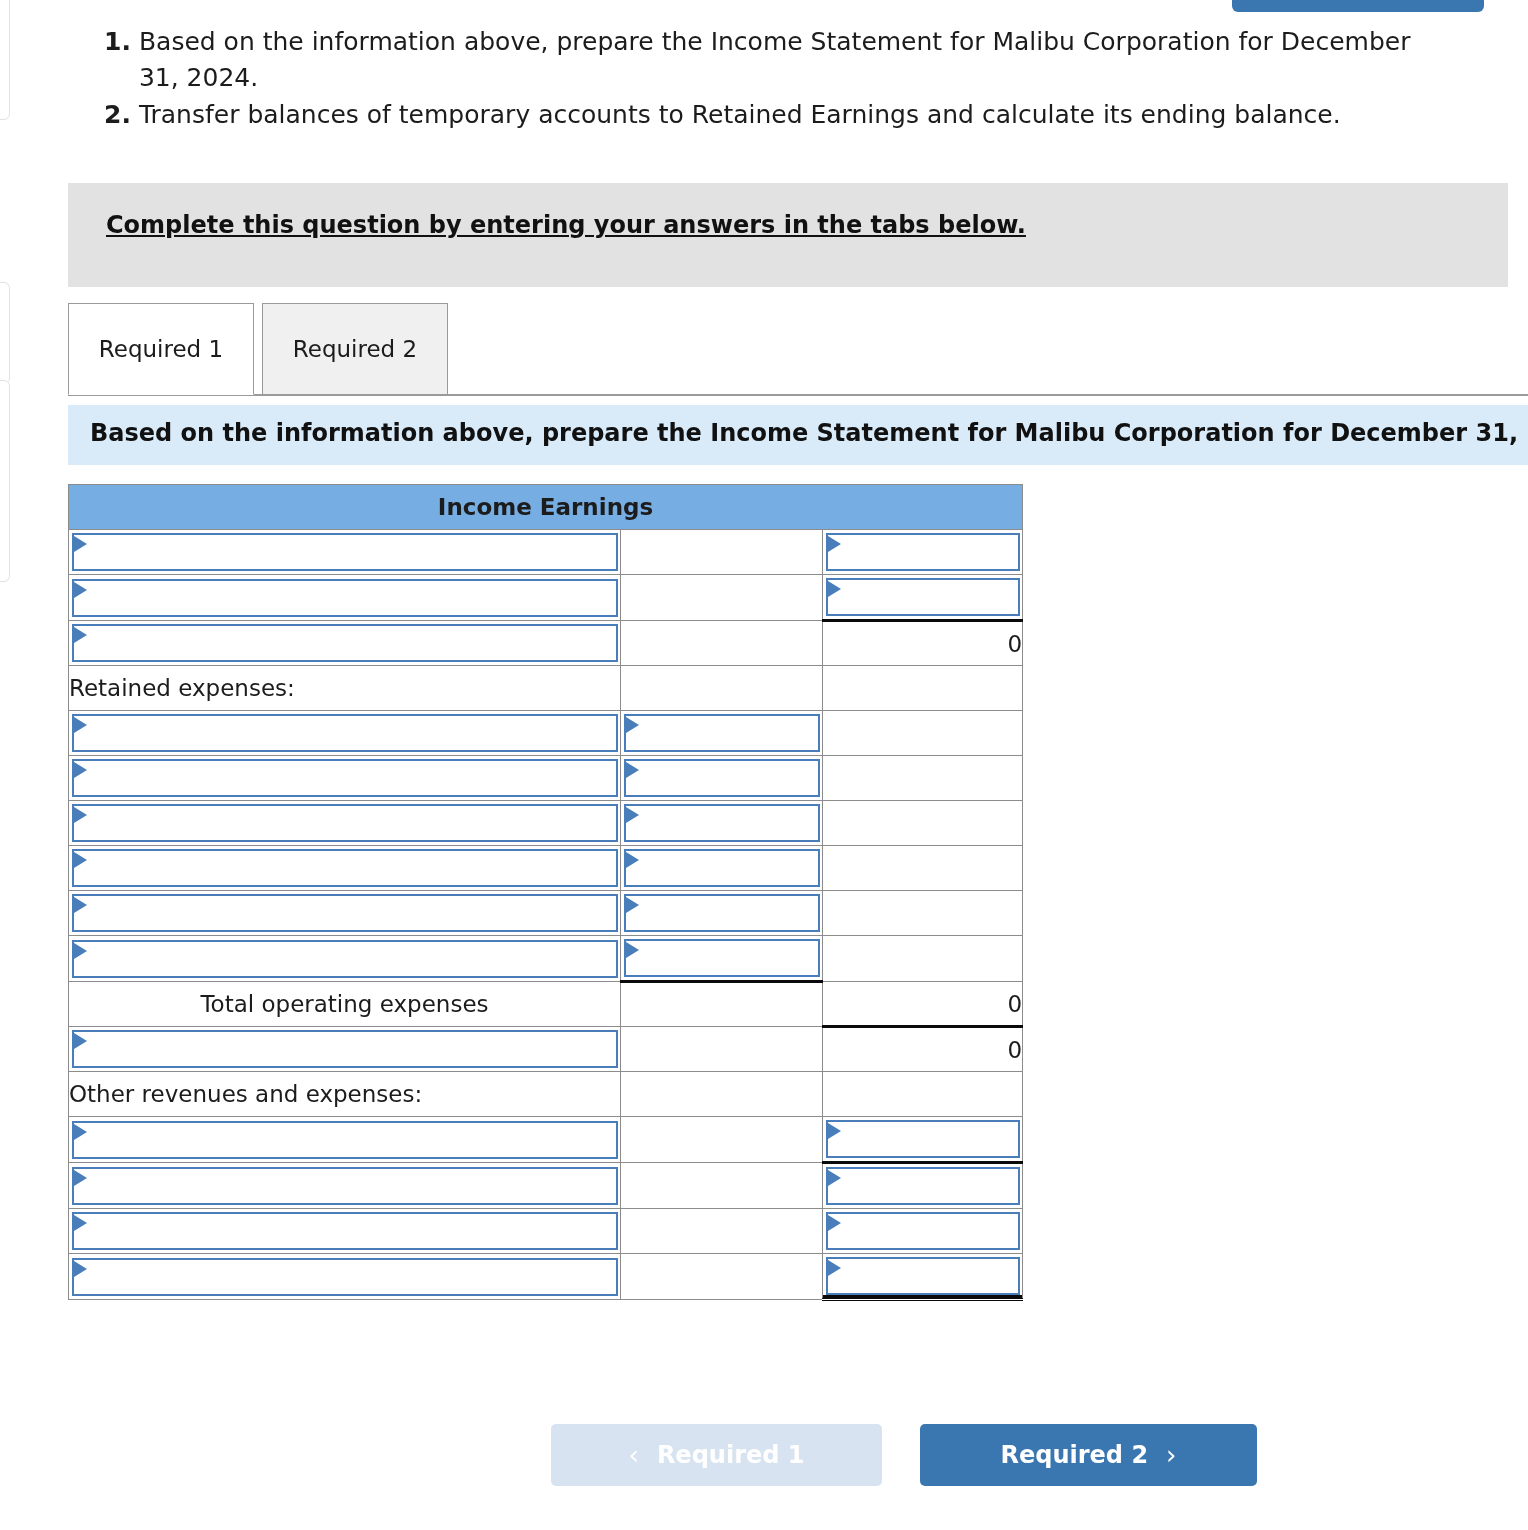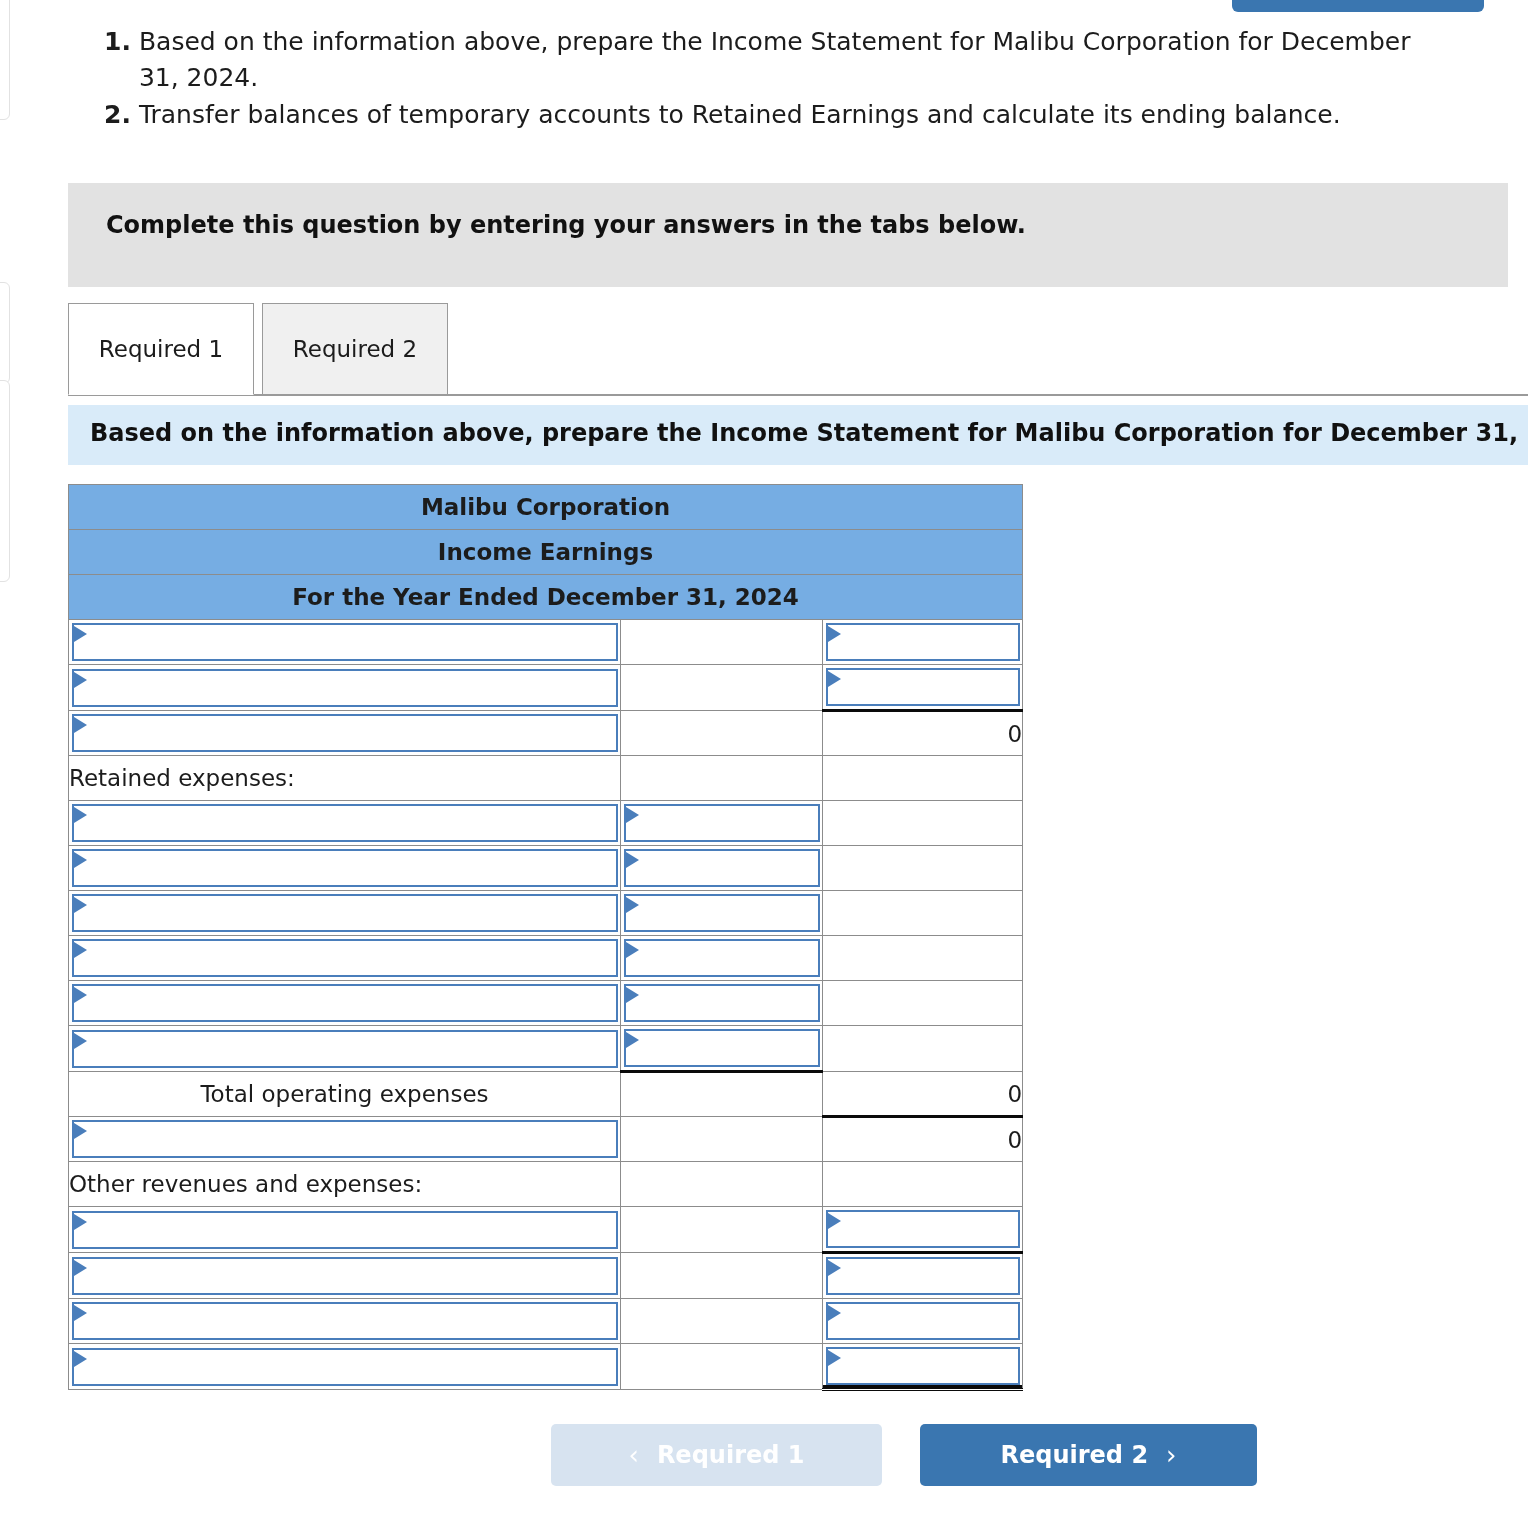--- a/index.html
+++ b/index.html
@@ -73,20 +73,21 @@
     box-sizing: border-box;
   }
   .gray-banner-text {
     position: absolute;
     top: 28px;
     left: 38px;
     font-size: 24px;
     font-weight: bold;
     color: #111;
     white-space: nowrap;
+    text-decoration: underline;
   }
 
   
   .tabstrip {
     position: absolute;
     top: 303px;
     left: 68px;
     width: 1460px;
     height: 94px;
   }
@@ -279,27 +280,21 @@
 </div>
 
 <table class="sheet">
   <colgroup>
       <col class="c1">
       <col class="c2">
       <col class="c3">
     </colgroup>
   <tbody>
     <tr>
-      <td class="hdr" colspan="3">Malibu Corporation</td>
-    </tr>
-    <tr>
       <td class="hdr" colspan="3">Income Earnings</td>
-    </tr>
-    <tr>
-      <td class="hdr" colspan="3">For the Year Ended December 31, 2024</td>
     </tr>
 
     <tr>
       <td class="inputcell">
           <div class="dropbox"></div>
         </td>
       <td></td>
       <td class="inputcell">
           <div class="dropbox"></div>
         </td>

